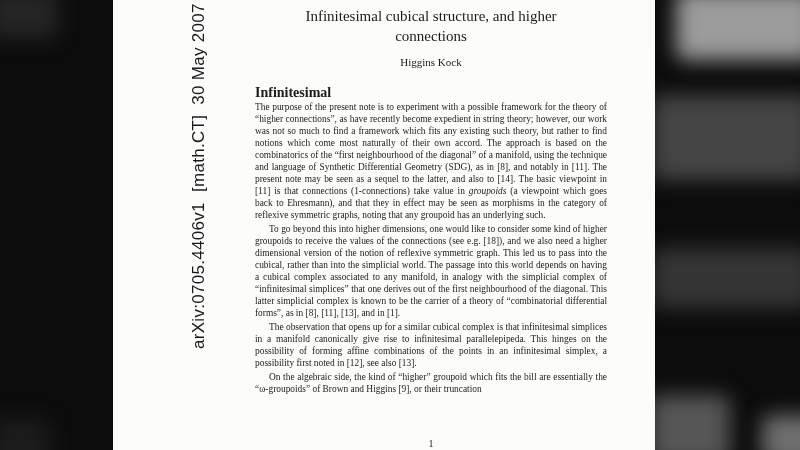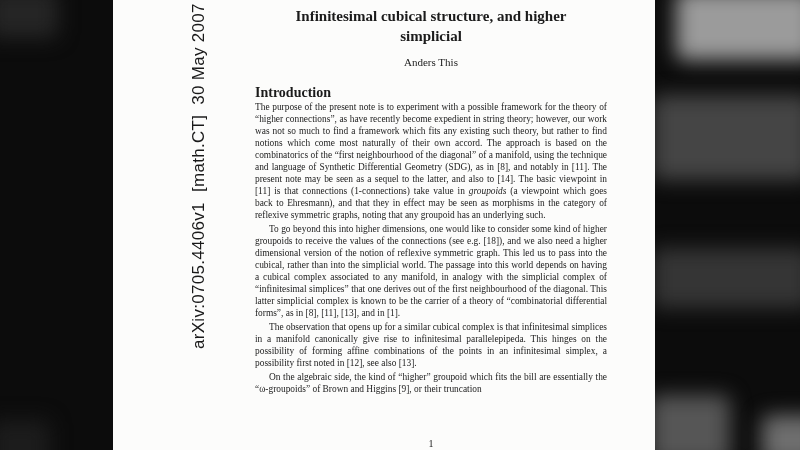--- a/index.html
+++ b/index.html
@@ -47,21 +47,21 @@
   }
 
   .content {
     position: absolute;
     left: 142px; top: 0;
     width: 352px;
   }
   .title {
     margin-top: 6px;
     text-align: center;
-    font-weight: bold;
+    font-weight: normal;
     font-size: 15px;
     line-height: 20px;
   }
   .author {
     margin-top: 10px;
     text-align: center;
     font-size: 11px;
     line-height: 13px;
   }
   .section-heading {
@@ -99,25 +99,25 @@
   <div class="patch patch-r2"></div>
   <div class="patch patch-br1"></div>
   <div class="patch patch-br2"></div>
 
   <div class="page">
 
     <div class="stamp">arXiv:0705.4406v1  [math.CT]  30 May 2007</div>
 
     <div class="content">
 
-      <h1 class="title"><span>Infinitesimal cubical structure, and higher</span><br><span>simplicial</span></h1>
+      <h1 class="title"><span>Infinitesimal cubical structure, and higher</span><br><span>connections</span></h1>
 
-      <div class="author">Anders This</div>
+      <div class="author">Higgins Kock</div>
 
-      <h2 class="section-heading">Introduction</h2>
+      <h2 class="section-heading">Infinitesimal</h2>
 
       <p class="body-par"><span>The purpose of the present note is to experiment with a possible framework for the theory of “higher connections”, as have recently become expedient in string theory; however, our work was not so much to find a framework which fits any existing such theory, but rather to find notions which come most naturally of their own accord. The approach is based on the combinatorics of the “first neighbourhood of the diagonal” of a manifold, using the technique and language of Synthetic Differential Geometry (SDG), as in [8], and notably in [11]. The present note may be seen as a sequel to the latter, and also to [14]. The basic viewpoint in [11] is that connections (1-connections) take value in </span><em>groupoids</em><span> (a viewpoint which goes back to Ehresmann), and that they in effect may be seen as morphisms in the category of reflexive symmetric graphs, noting that any groupoid has an underlying such.</span></p>
 
       <p class="body-par indent">To go beyond this into higher dimensions, one would like to consider some kind of higher groupoids to receive the values of the connections (see e.g. [18]), and we also need a higher dimensional version of the notion of reflexive symmetric graph. This led us to pass into the cubical, rather than into the simplicial world. The passage into this world depends on having a cubical complex associated to any manifold, in analogy with the simplicial complex of “infinitesimal simplices” that one derives out of the first neighbourhood of the diagonal. This latter simplicial complex is known to be the carrier of a theory of “combinatorial differential forms”, as in [8], [11], [13], and in [1].</p>
 
       <p class="body-par indent">The observation that opens up for a similar cubical complex is that infinitesimal simplices in a manifold canonically give rise to infinitesimal parallelepipeda. This hinges on the possibility of forming affine combinations of the points in an infinitesimal simplex, a possibility first noted in [12], see also [13].</p>
 
       <p class="body-par indent">On the algebraic side, the kind of “higher” groupoid which fits the bill are essentially the “ω-groupoids” of Brown and Higgins [9], or their truncation</p>
 
     </div>

